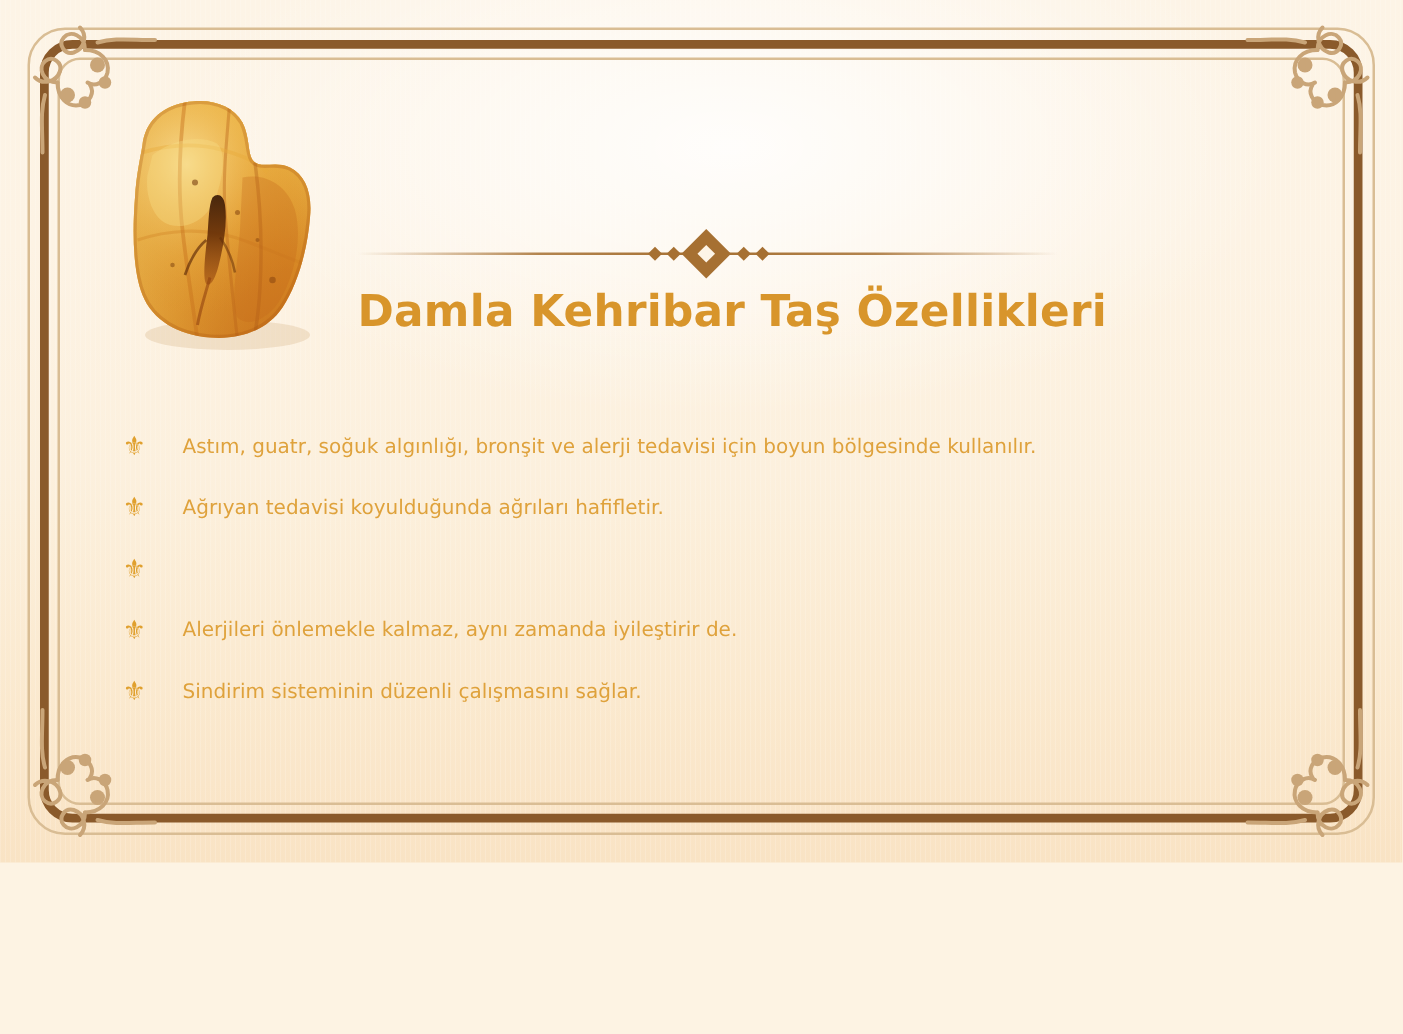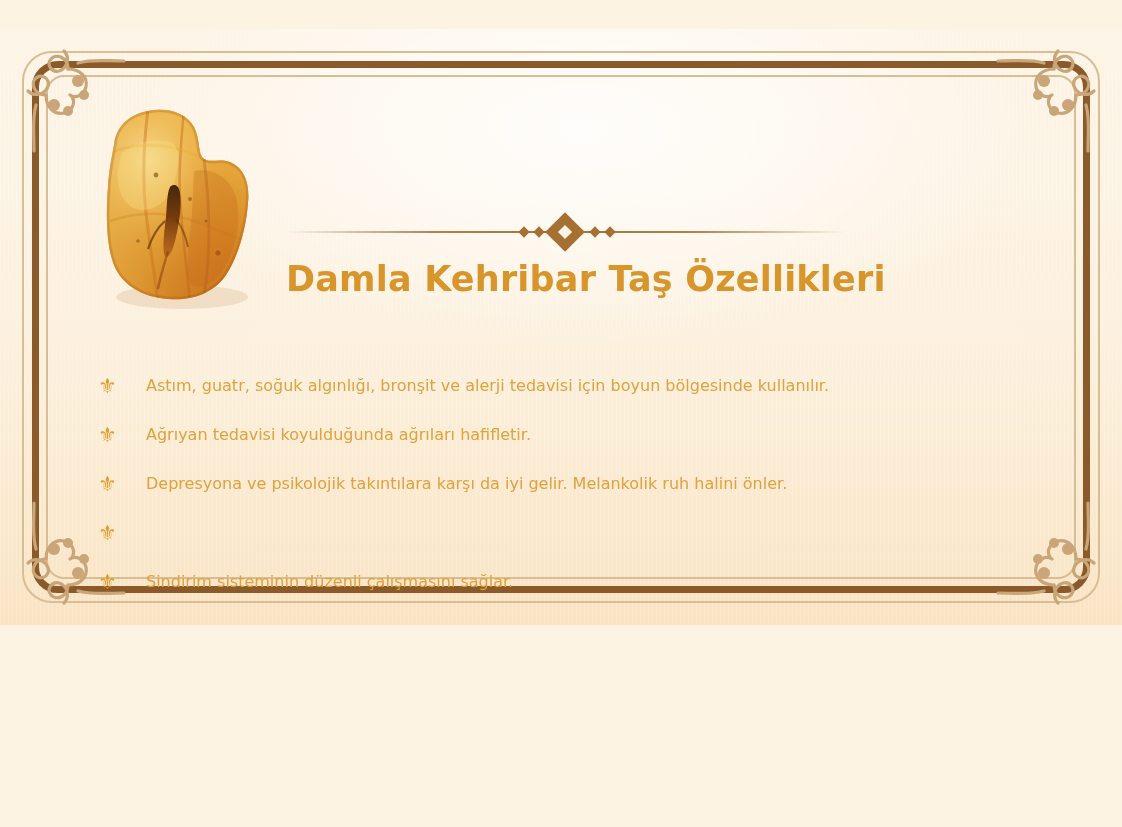--- a/index.html
+++ b/index.html
@@ -10,35 +10,34 @@
     width: 1122px;
     height: 827px;
     overflow: hidden;
     font-family: "DejaVu Sans", sans-serif;
     background: #fdf3e3;
   }
 
   #card {
     position: relative;
     width: 1122px;
-    height: 596px;
+    height: 690px;
     box-sizing: border-box;
     background:
       radial-gradient(ellipse 620px 300px at 52% 17%,
           rgba(255,255,255,0.85) 0%,
           rgba(255,255,255,0.45) 38%,
           rgba(255,255,255,0.0) 72%),
       linear-gradient(180deg,
           #fdf4e6 0%,
           #fdf3e4 28%,
           #fcf0dd 55%,
           #fbead0 78%,
           #f9e3c4 100%);
     overflow: hidden;
-    margin-top: 29px;
   }
 
   
   #paper-texture {
     position: absolute;
     inset: 0;
     pointer-events: none;
     background-image: repeating-linear-gradient(
         90deg,
         rgba(255,255,255,0.30) 0px,
@@ -371,25 +370,25 @@
       <span class="feature-text">Astım, guatr, soğuk algınlığı, bronşit ve alerji tedavisi için boyun bölgesinde kullanılır.</span>
     </div>
 
     <div class="feature-row">
       <span class="bullet-icon">⚜</span>
       <span class="feature-text">Ağrıyan tedavisi koyulduğunda ağrıları hafifletir.</span>
     </div>
 
     <div class="feature-row">
       <span class="bullet-icon">⚜</span>
-      <span class="feature-text">Depresyona ve psikolojik takıntılara karşı da iyi gelir. Melankolik ruh halini önler.</span>
-    </div>
-
-    <div class="feature-row">
-      <span class="bullet-icon">⚜</span>
+    </div>
+
+    <div class="feature-row">
+      <span class="bullet-icon">⚜</span>
+      <span class="feature-text">Alerjileri önlemekle kalmaz, aynı zamanda iyileştirir de.</span>
     </div>
 
     <div class="feature-row">
       <span class="bullet-icon">⚜</span>
       <span class="feature-text">Sindirim sisteminin düzenli çalışmasını sağlar.</span>
     </div>
 
   </div>
 
 </div>

